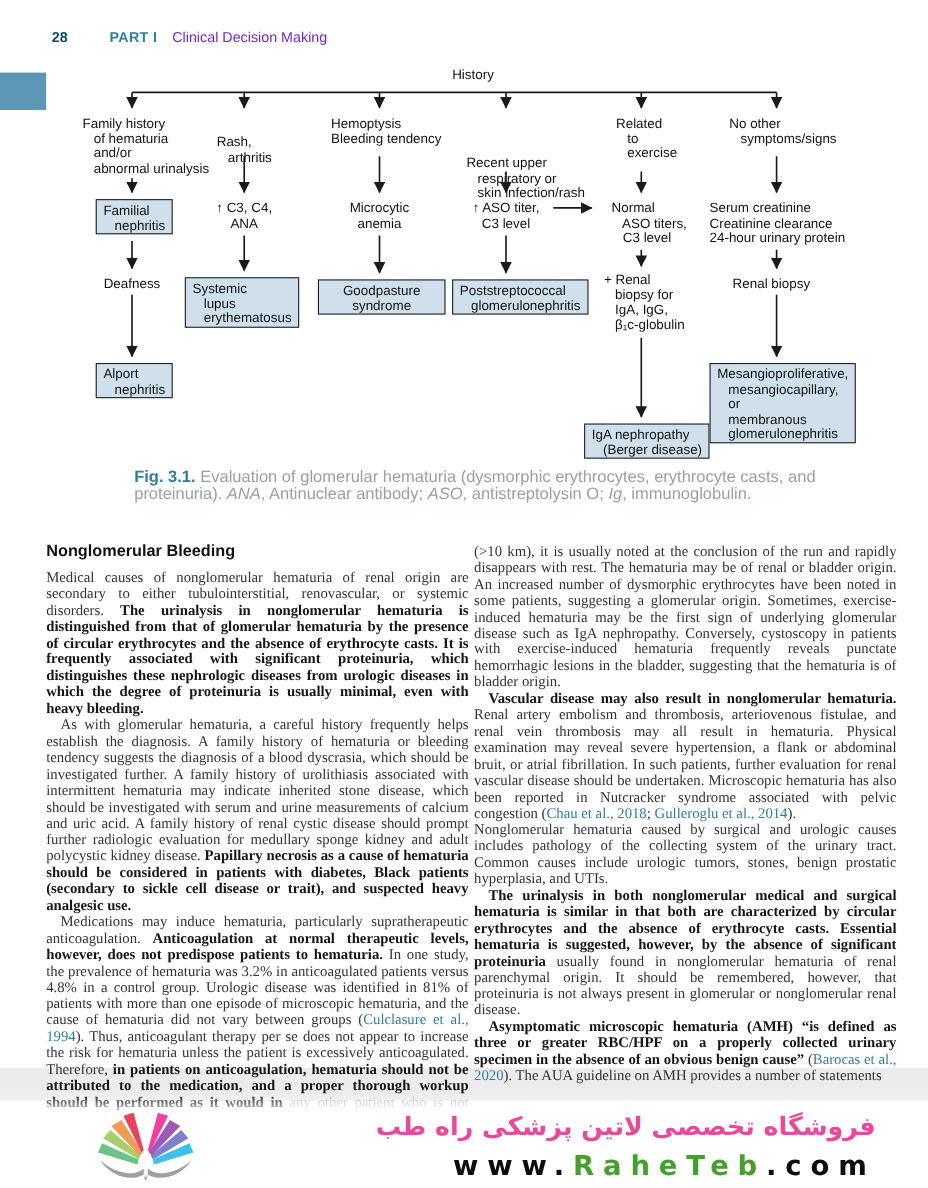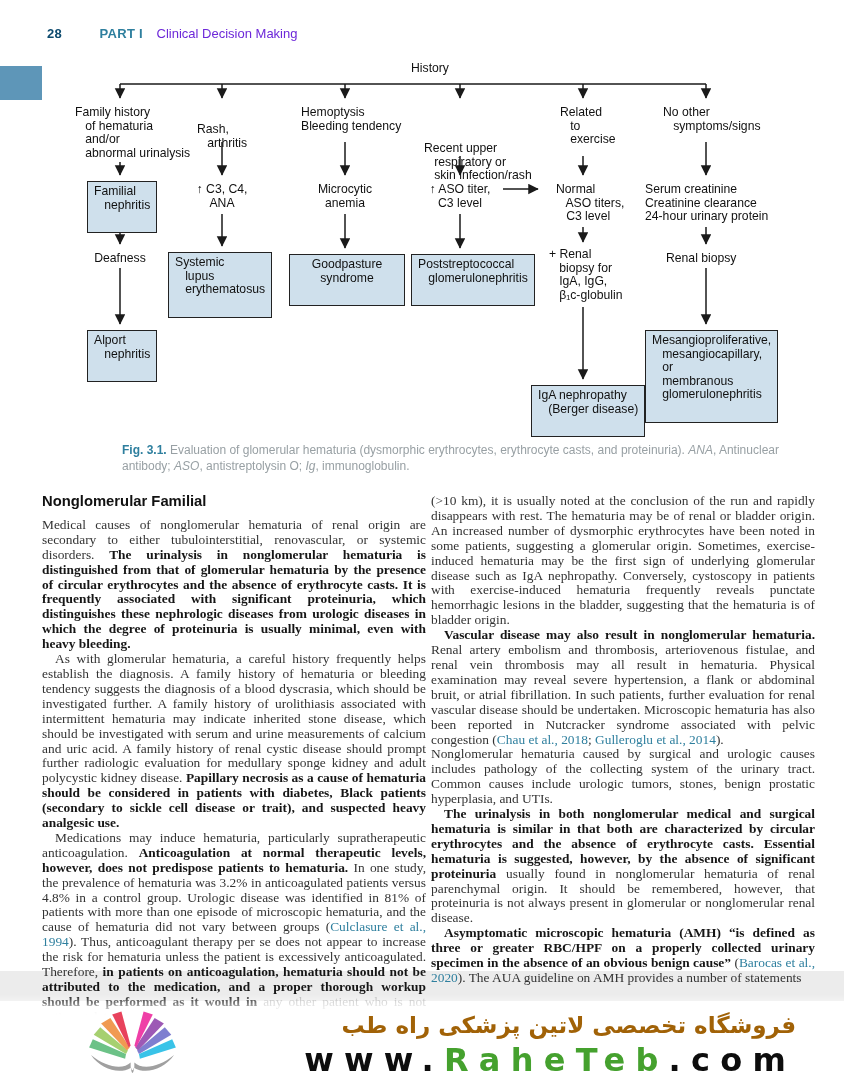--- a/index.html
+++ b/index.html
@@ -17,26 +17,26 @@
   .hdr .part{font-weight:bold;color:var(--teal);margin-left:34px;letter-spacing:.3px;}
   .hdr .ptitle{color:#6d28d9;margin-left:10px;}
   .tab{position:absolute;left:0;top:66px;width:42px;height:34px;background:var(--tab_blue);}
   
   .fc{position:absolute;left:0;top:56px;width:844px;height:370px;font-size:12.2px;line-height:13.6px;color:#111;}
   .fc svg{position:absolute;left:0;top:0;}
   .fc .lbl{position:absolute;white-space:pre;}
   .fc .ctr{text-align:center;}
   .fc .box{
     position:absolute;white-space:pre;background:var(--box_fill);
-    border:1.6px solid #222;padding:3px 6px 20px 6px;
+    border:1.6px solid #222;padding:3px 6px 0 6px;
   }
   
   .figcap{
-    position:absolute;left:122px;top:442px;width:662px;
-    font-size:12px;line-height:16px;color:#98a0a4;
+    position:absolute;left:122px;top:426px;width:662px;
+    font-size:15px;line-height:16px;color:#98a0a4;
   }
   .run-figlabel{color:var(--teal);font-weight:bold;}
   .run-capi{font-style:italic;}
   
   .col{
     position:absolute;top:494px;width:384px;height:526px;overflow:hidden;
     font-family:"Liberation Serif",serif;font-size:13.4px;line-height:14.9px;color:#333;z-index:1;
   }
   .col-left{left:42px;}
   .col-right{left:431px;}
@@ -59,24 +59,24 @@
   .fadeout{
     position:absolute;left:0;top:994px;width:844px;height:32px;z-index:2;
     background:linear-gradient(to bottom, rgba(255,255,255,0), #fff 65%, #fff);
   }
   
   .footer{position:absolute;left:0;top:1002px;width:844px;height:78px;z-index:3;}
   .booklogo{position:absolute;left:84px;top:5px;width:97px;height:72px;}
   .wm-text{position:absolute;right:48px;top:8px;text-align:right;}
   .wm-fa{
     direction:rtl;font-family:"DejaVu Sans",sans-serif;font-weight:bold;
-    font-size:23px;color:#a16207;line-height:30px;
+    font-size:23px;color:#ec4899;line-height:30px;
   }
   .wm-url{
-    font-family:"DejaVu Sans",sans-serif;font-weight:bold;font-size:32px;
+    font-family:"DejaVu Sans",sans-serif;font-weight:bold;font-size:25px;
     color:#0d0d0d;letter-spacing:.32em;margin-top:5px;line-height:30px;
   }
   .wm-url .brand{color:var(--url_green);}
 </style>
 </head>
 <body>
 
 <div class="hdr">
   <span class="pgnum">28</span>
   <span class="part">PART I</span>
@@ -179,21 +179,21 @@
    or
    membranous
    glomerulonephritis</div>
 </div>
 
 <div class="figcap"><span class="run-figlabel">Fig. 3.1.  </span><span class="run-cap">Evaluation of glomerular hematuria (dysmorphic erythrocytes, erythrocyte casts, and proteinuria). </span><span class="run-capi">ANA</span><span class="run-cap">, Antinuclear antibody; </span><span class="run-capi">ASO</span><span class="run-cap">, antistreptolysin O; </span><span class="run-capi">Ig</span><span class="run-cap">, immunoglobulin.</span></div>
 
 <div class="scanband"></div>
 
 <div class="col col-left">
-  <div class="h-sec">Nonglomerular Familial</div>
+  <div class="h-sec">Nonglomerular Bleeding</div>
   <p class="para"><span class="run-n">Medical causes of nonglomerular hematuria of renal origin are secondary to either tubulointerstitial, renovascular, or systemic disorders. </span><span class="run-b">The urinalysis in nonglomerular hematuria is distinguished from that of glomerular hematuria by the presence of circular erythrocytes and the absence of erythrocyte casts. It is frequently associated with significant proteinuria, which distinguishes these nephrologic diseases from urologic diseases in which the degree of proteinuria is usually minimal, even with heavy bleeding.</span></p>
   <p class="para ind"><span class="run-n">As with glomerular hematuria, a careful history frequently helps establish the diagnosis. A family history of hematuria or bleeding tendency suggests the diagnosis of a blood dyscrasia, which should be investigated further. A family history of urolithiasis associated with intermittent hematuria may indicate inherited stone disease, which should be investigated with serum and urine measurements of calcium and uric acid. A family history of renal cystic disease should prompt further radiologic evaluation for medullary sponge kidney and adult polycystic kidney disease. </span><span class="run-b">Papillary necrosis as a cause of hematuria should be considered in patients with diabetes, Black patients (secondary to sickle cell disease or trait), and suspected heavy analgesic use.</span></p>
   <p class="para ind"><span class="run-n">Medications may induce hematuria, particularly supratherapeutic anticoagulation. </span><span class="run-b">Anticoagulation at normal therapeutic levels, however, does not predispose patients to hematuria. </span><span class="run-n">In one study, the prevalence of hematuria was 3.2% in anticoagulated patients versus 4.8% in a control group. Urologic disease was identified in 81% of patients with more than one episode of microscopic hematuria, and the cause of hematuria did not vary between groups (</span><span class="run-l">Culclasure et al., 1994</span><span class="run-n">). Thus, anticoagulant therapy per se does not appear to increase the risk for hematuria unless the patient is excessively anticoagulated. Therefore, </span><span class="run-b">in patients on anticoagulation, hematuria should not be attributed to the medication, and a proper thorough workup should be performed as it would in </span><span class="run-f">any other patient who is not anticoagulated.</span></p>
 </div>
 
 <div class="col col-right">
   <p class="para"><span class="run-n">(&gt;10 km), it is usually noted at the conclusion of the run and rapidly disappears with rest. The hematuria may be of renal or bladder origin. An increased number of dysmorphic erythrocytes have been noted in some patients, suggesting a glomerular origin. Sometimes, exercise-induced hematuria may be the first sign of underlying glomerular disease such as IgA nephropathy. Conversely, cystoscopy in patients with exercise-induced hematuria frequently reveals punctate hemorrhagic lesions in the bladder, suggesting that the hematuria is of bladder origin.</span></p>
   <p class="para ind"><span class="run-b">Vascular disease may also result in nonglomerular hematuria. </span><span class="run-n">Renal artery embolism and thrombosis, arteriovenous fistulae, and renal vein thrombosis may all result in hematuria. Physical examination may reveal severe hypertension, a flank or abdominal bruit, or atrial fibrillation. In such patients, further evaluation for renal vascular disease should be undertaken. Microscopic hematuria has also been reported in Nutcracker syndrome associated with pelvic congestion (</span><span class="run-l">Chau et al., 2018</span><span class="run-n">; </span><span class="run-l">Gulleroglu et al., 2014</span><span class="run-n">).</span></p>
   <p class="para"><span class="run-n">Nonglomerular hematuria caused by surgical and urologic causes includes pathology of the collecting system of the urinary tract. Common causes include urologic tumors, stones, benign prostatic hyperplasia, and UTIs.</span></p>
   <p class="para ind"><span class="run-b">The urinalysis in both nonglomerular medical and surgical hematuria is similar in that both are characterized by circular erythrocytes and the absence of erythrocyte casts. Essential hematuria is suggested, however, by the absence of significant proteinuria </span><span class="run-n">usually found in nonglomerular hematuria of renal parenchymal origin. It should be remembered, however, that proteinuria is not always present in glomerular or nonglomerular renal disease.</span></p>

